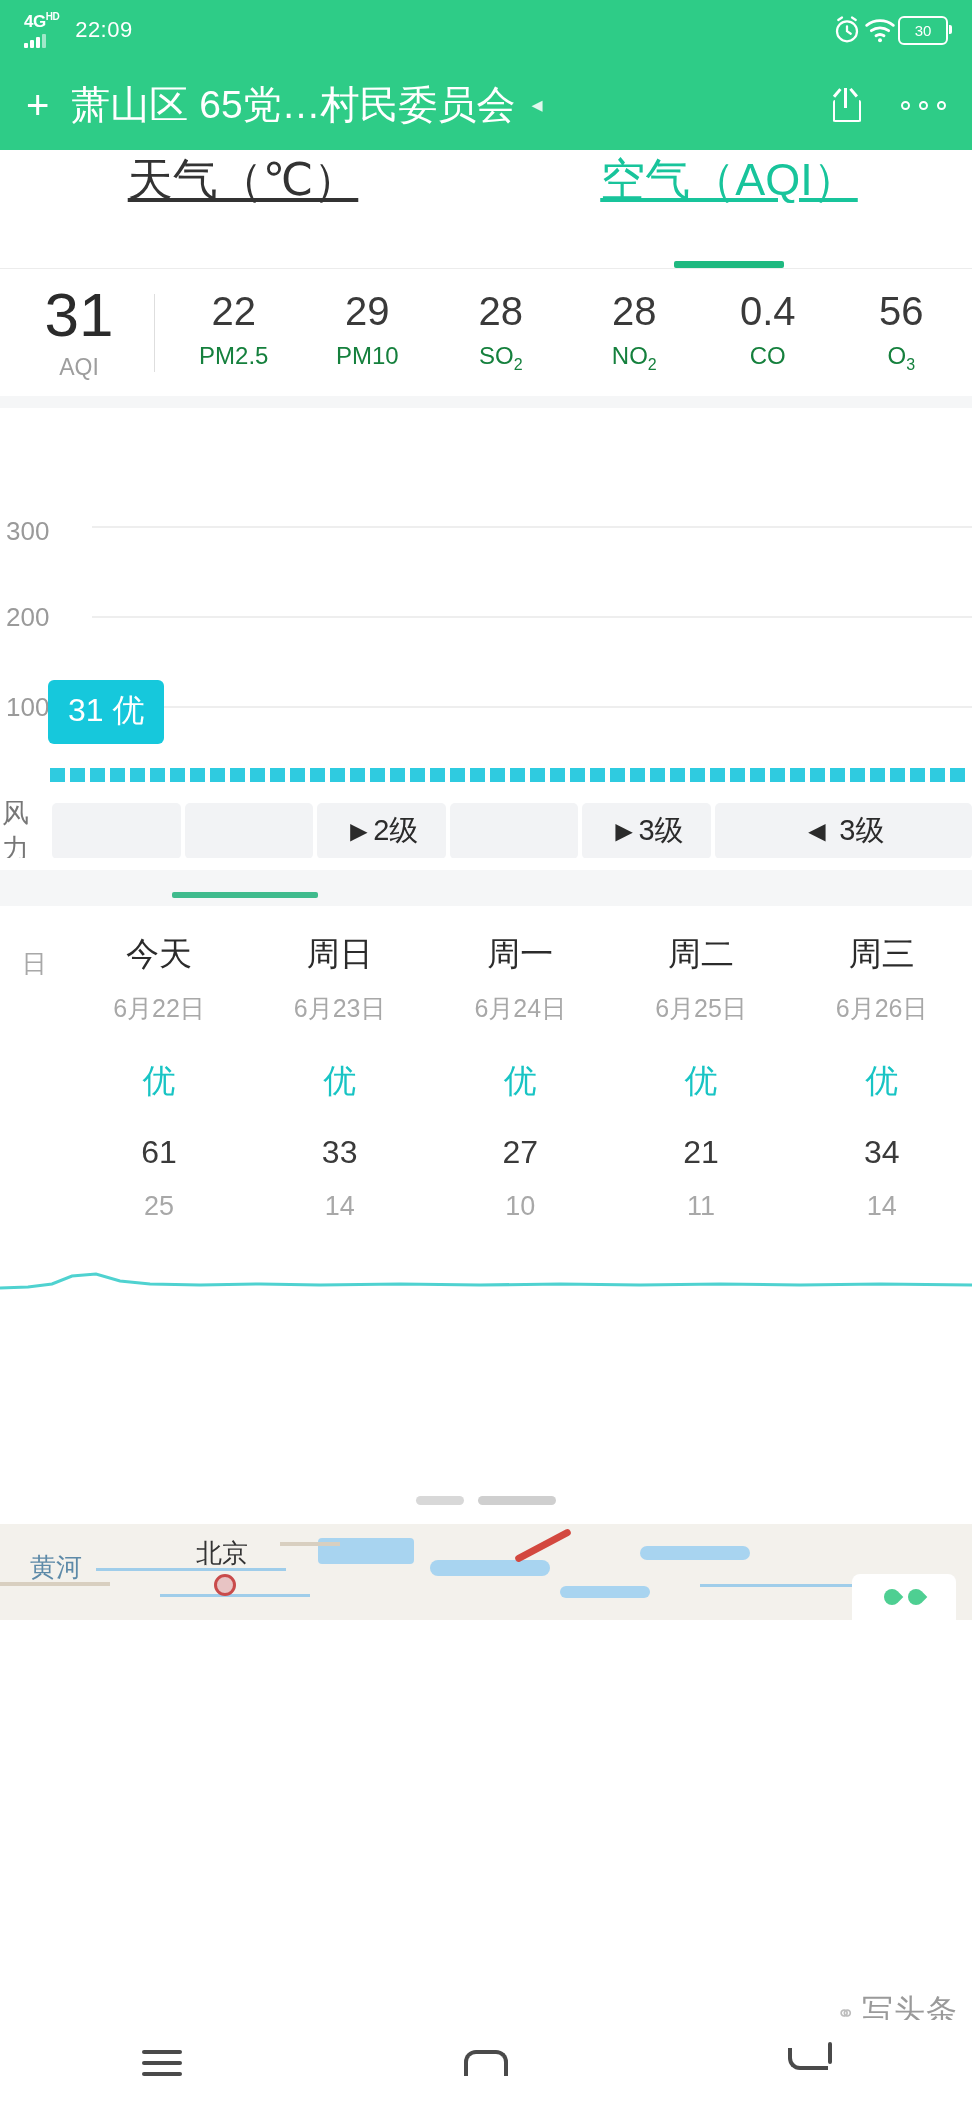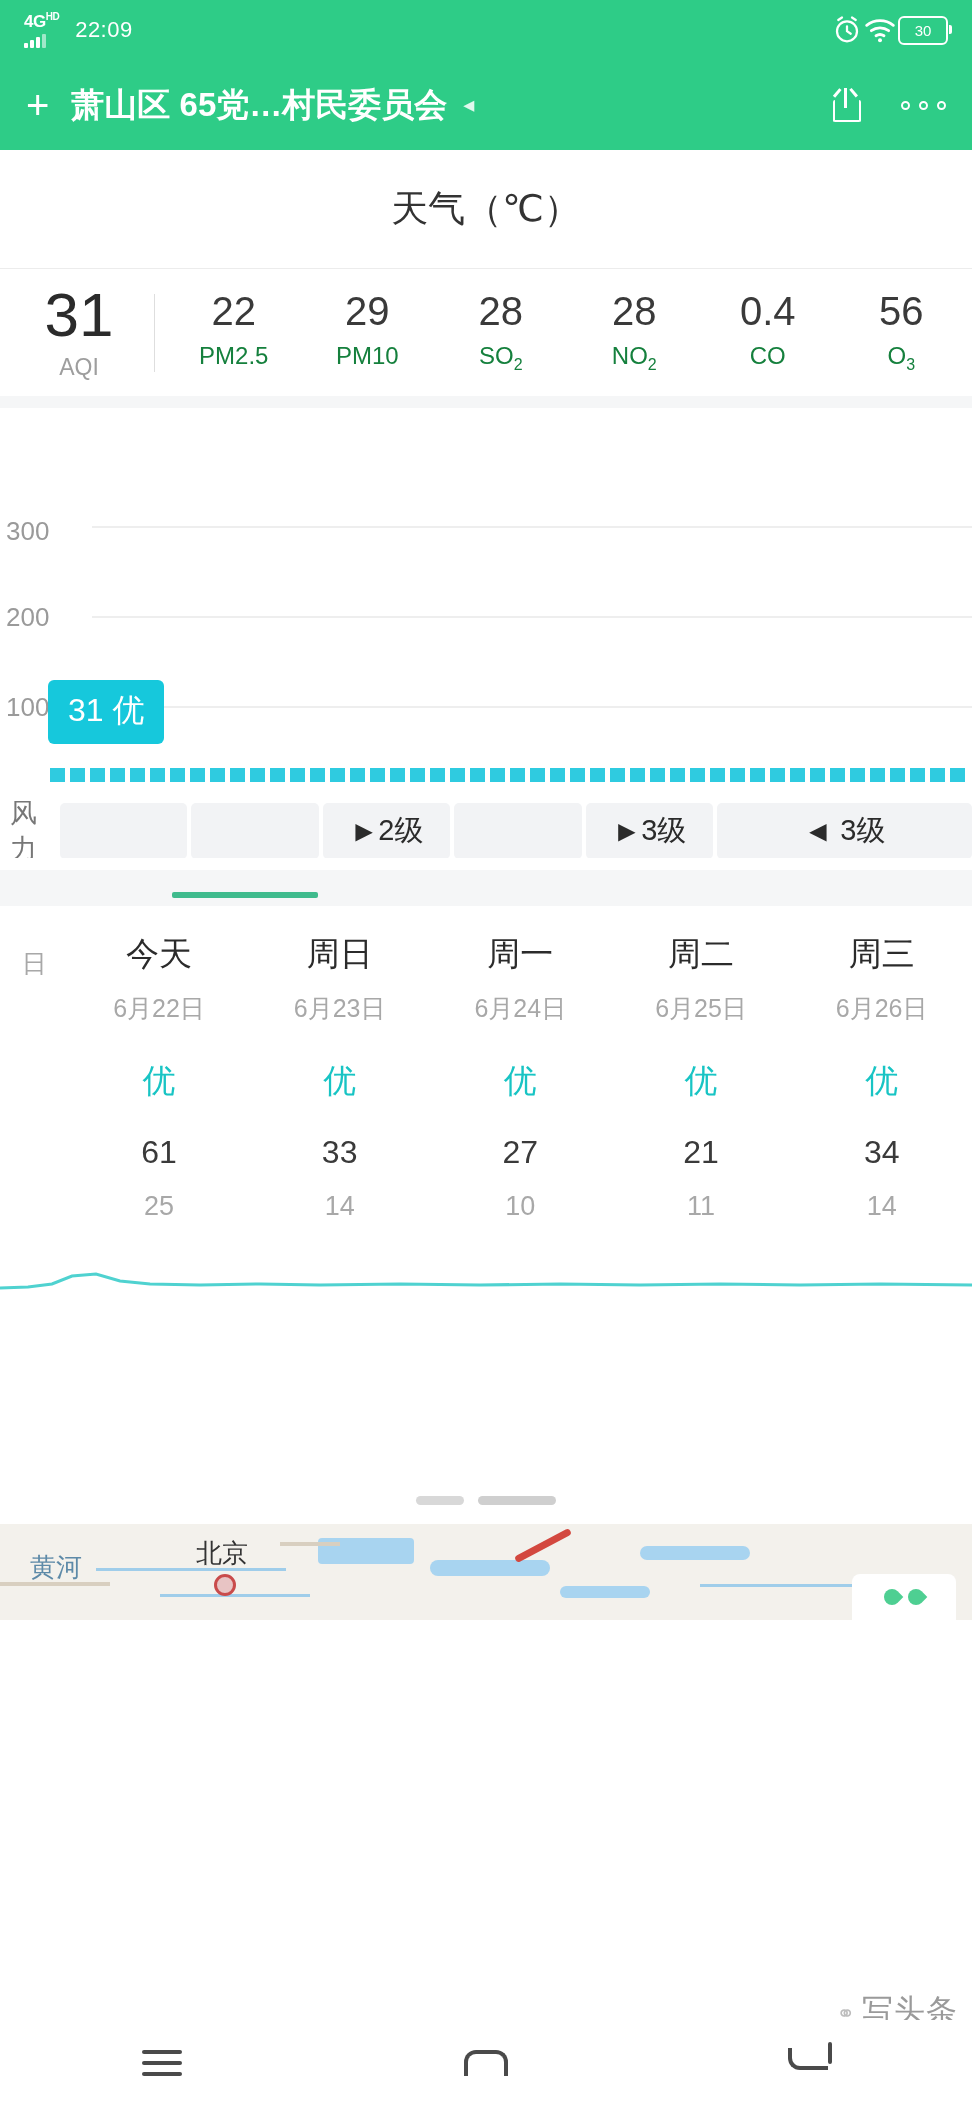--- a/index.html
+++ b/index.html
@@ -31,34 +31,34 @@
     display:flex;align-items:center;justify-content:center;position:relative;
   }
   .battery:after{content:"";position:absolute;right:-6px;top:7px;width:3px;height:9px;background:#fff;border-radius:0 2px 2px 0;}
   .battery span{font-size:15px;}
   
   .appbar{
     height:90px;background:#2ECC87;color:#fff;
     display:flex;align-items:center;padding:0 26px;box-sizing:border-box;
   }
   .plus{font-size:40px;font-weight:300;line-height:1;margin-right:22px;}
-  .app-title{font-size:33px;font-weight:700;white-space:nowrap;overflow:hidden;}
+  .app-title{font-size:39px;font-weight:400;white-space:nowrap;overflow:hidden;}
   .loc-arrow{margin-left:16px;font-size:22px;color:rgba(255,255,255,.85);}
   .appbar-right{margin-left:auto;display:flex;align-items:center;gap:38px;}
   .share-ico{width:30px;height:34px;position:relative;}
   .share-ico .box{position:absolute;left:0;bottom:0;width:28px;height:22px;border:2.5px solid #fff;border-top:none;box-sizing:border-box;border-radius:2px;}
   .share-ico .arr{position:absolute;left:11px;top:0;width:2.5px;height:20px;background:#fff;}
   .share-ico .arr:before,.share-ico .arr:after{content:"";position:absolute;top:1px;width:2.5px;height:10px;background:#fff;}
   .share-ico .arr:before{left:-5px;transform:rotate(40deg);transform-origin:top;}
   .share-ico .arr:after{left:5px;transform:rotate(-40deg);transform-origin:top;}
   .dots{display:flex;gap:9px;}
   .dots i{width:9px;height:9px;border-radius:50%;border:2px solid #fff;box-sizing:border-box;display:block;}
   
   .tabs{height:118px;background:#fff;display:flex;border-bottom:1px solid #ececec;}
-  .tab{flex:1;display:flex;align-items:center;justify-content:center;position:relative;font-size:37px;color:#333;}
+  .tab{flex:1;display:flex;align-items:flex-start;justify-content:center;position:relative;font-size:45px;color:#333;text-decoration:underline;}
   .tab.active{color:#18C49B;}
   .tab.active .bar{position:absolute;bottom:0;left:50%;transform:translateX(-50%);width:110px;height:7px;background:#1FB980;border-radius:2px;}
   
   .aqi-summary{height:127px;display:flex;align-items:center;padding:0 4px;box-sizing:border-box;background:#fff;}
   .aqi-main{width:150px;text-align:center;}
   .aqi-main .v{font-size:62px;color:#2b2b2b;line-height:1;font-weight:400;}
   .aqi-main .l{font-size:23px;color:#9e9e9e;margin-top:8px;}
   .vdiv{width:1px;height:78px;background:#dedede;margin:0 12px 0 0;}
   .pollutants{flex:1;display:flex;}
   .pol{flex:1;text-align:center;}
@@ -70,21 +70,21 @@
   .chart-card{background:#fff;position:relative;height:450px;overflow:hidden;}
   .grid{position:absolute;left:0;right:0;}
   .grid .line{position:absolute;left:92px;right:0;height:2px;background:#eeeeee;}
   .ylab{position:absolute;left:6px;font-size:26px;color:#9a9a9a;transform:translateY(-50%);}
   .badge{
     position:absolute;background:#16C8DC;color:#fff;border-radius:6px;
     padding:9px 20px 11px 20px;font-size:32px;white-space:nowrap;
   }
   .dashrow{position:absolute;left:50px;right:0;height:14px;display:flex;gap:5px;overflow:hidden;}
   .dashrow i{display:block;width:15px;height:14px;background:#2FCBE0;flex:0 0 auto;}
-  .windrow{position:absolute;left:0;right:0;display:flex;align-items:center;height:56px;padding-left:8px;}
+  .windrow{position:absolute;left:0;right:0;display:flex;align-items:center;height:56px;}
   .wind-label{width:52px;font-size:27px;color:#777;text-align:left;padding-left:2px;box-sizing:border-box;}
   .wind-cells{flex:1;display:flex;gap:4px;}
   .wcell{flex:1;background:#f2f3f5;border-radius:5px;height:56px;display:flex;align-items:center;justify-content:center;font-size:29px;color:#2b2b2b;white-space:nowrap;}
   .wcell.empty{color:transparent;}
   .wcell.wide{flex:2;}
   
   .daily-card{background:#fff;position:relative;height:520px;overflow:hidden;margin-top:12px;}
   .daily-top{height:36px;background:#f5f6f7;position:relative;}
   .daily-top .sel{position:absolute;bottom:8px;left:172px;width:146px;height:6px;background:#3FBB8D;border-radius:2px;}
   .days{display:flex;padding-top:26px;}
@@ -173,20 +173,24 @@
         <i></i>
         <i></i>
         <i></i>
       </div>
   </div>
 </div>
 
 <div class="tabs">
   <div class="tab">
     <span>天气（℃）</span>
+  </div>
+  <div class="tab active">
+    <span>空气（AQI）</span>
+    <span class="bar"></span>
   </div>
 </div>
 
 <div class="aqi-summary">
   <div class="aqi-main">
     <div class="v">31</div>
     <div class="l">AQI</div>
   </div>
   <div class="vdiv"></div>
   <div class="pollutants">

